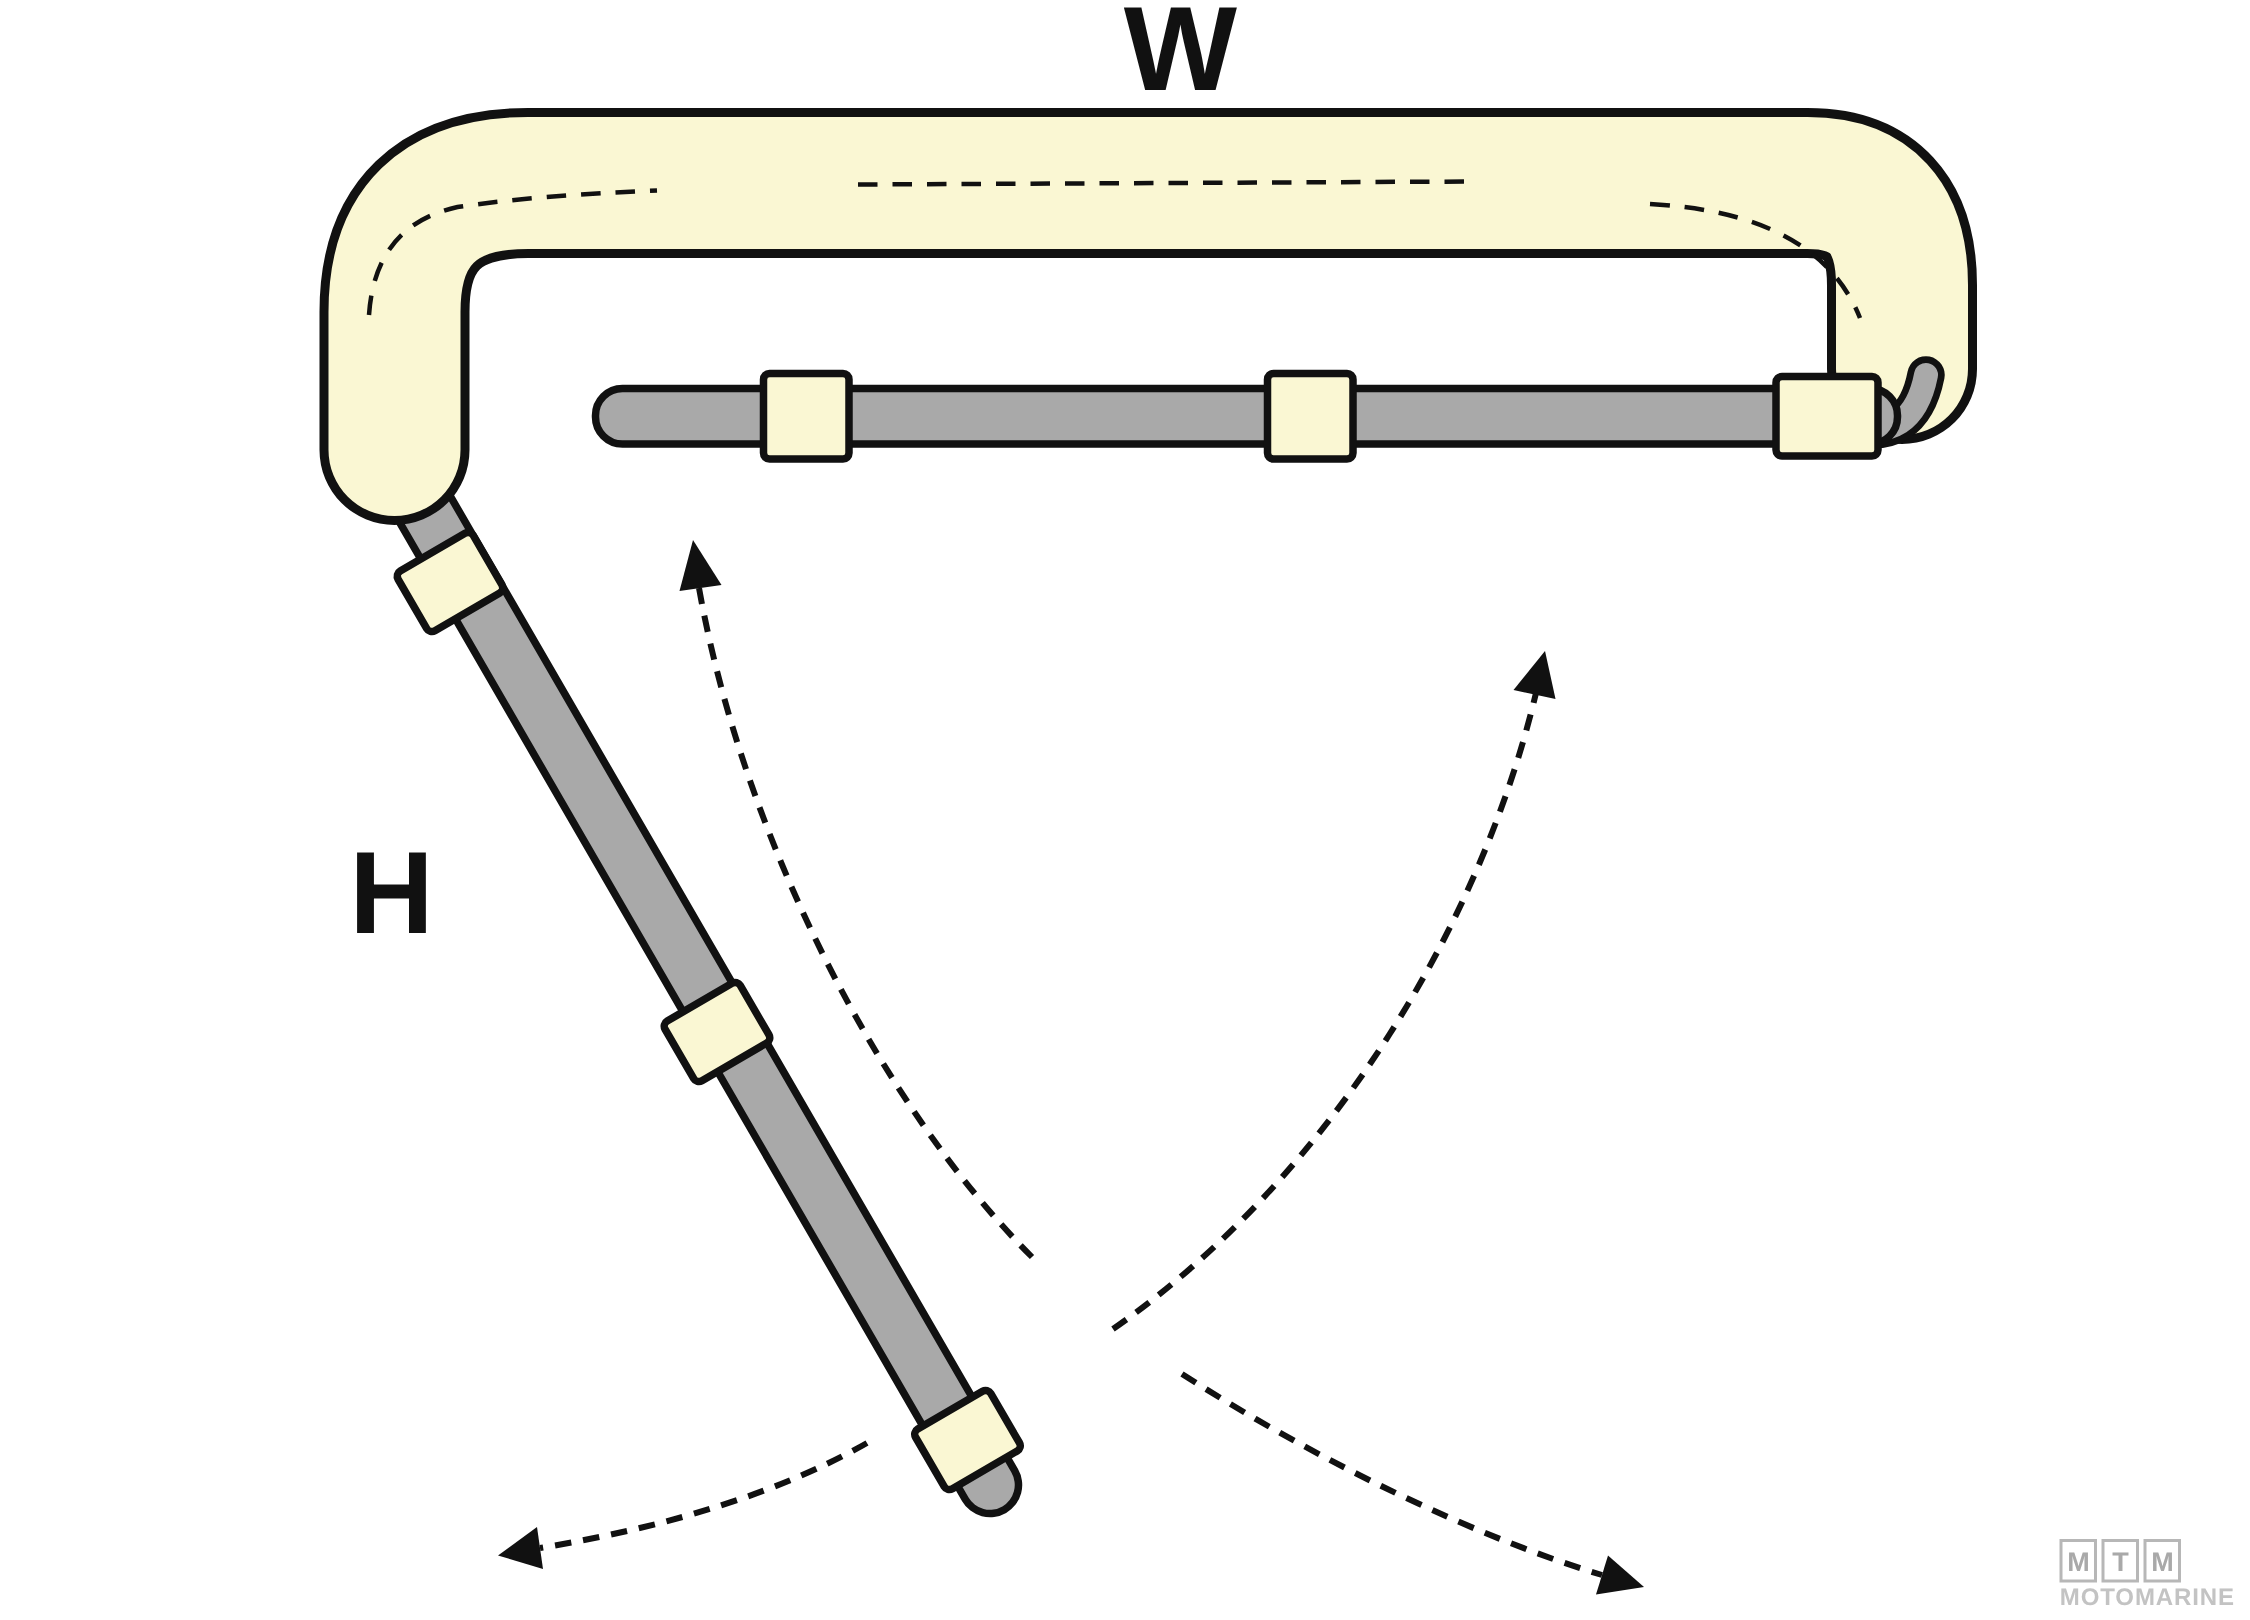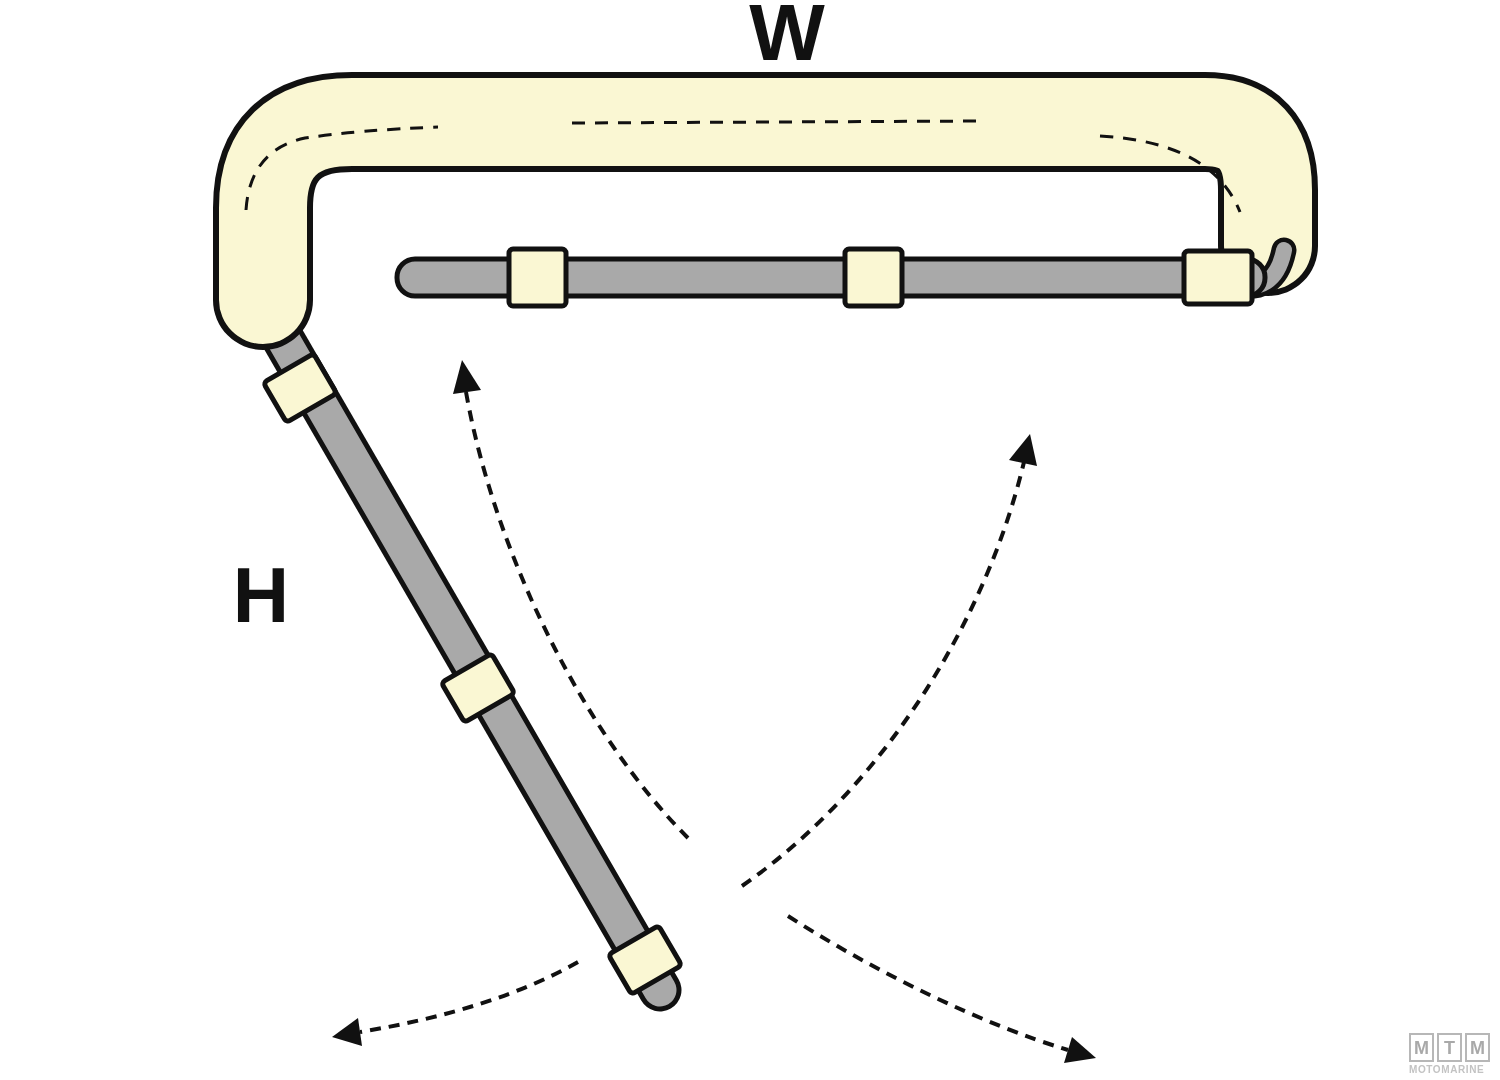--- a/index.html
+++ b/index.html
@@ -43,21 +43,21 @@
     height: 25px;
     border: 2px solid #b7b7b7;
     color: #a9a9a9;
     font-weight: bold;
     font-size: 18px;
     line-height: 1;
   }
   .logo-subtitle {
     margin-top: 2px;
     color: #c3c3c3;
-    font-size: 10px;
+    font-size: 16px;
     font-weight: bold;
     letter-spacing: 0.6px;
   }
 </style>
 </head>
 <body>
 
 <div class="stage">
 
   <svg width="1500" height="1080" viewBox="0 0 1500 1080">

